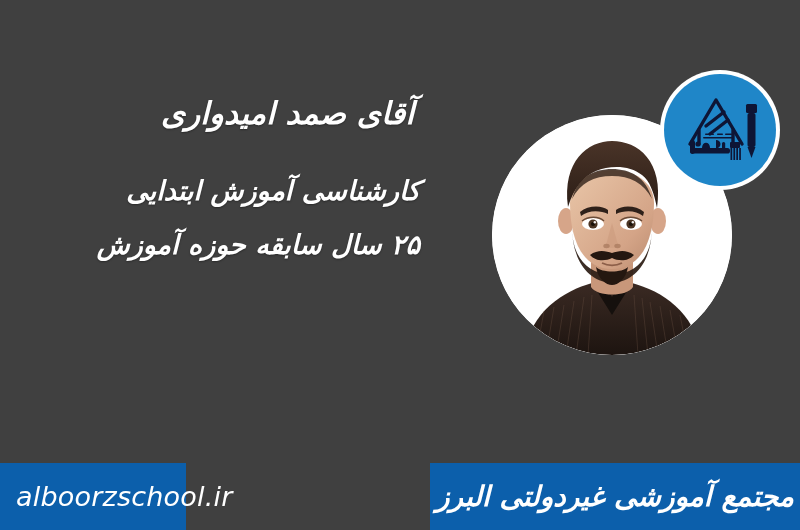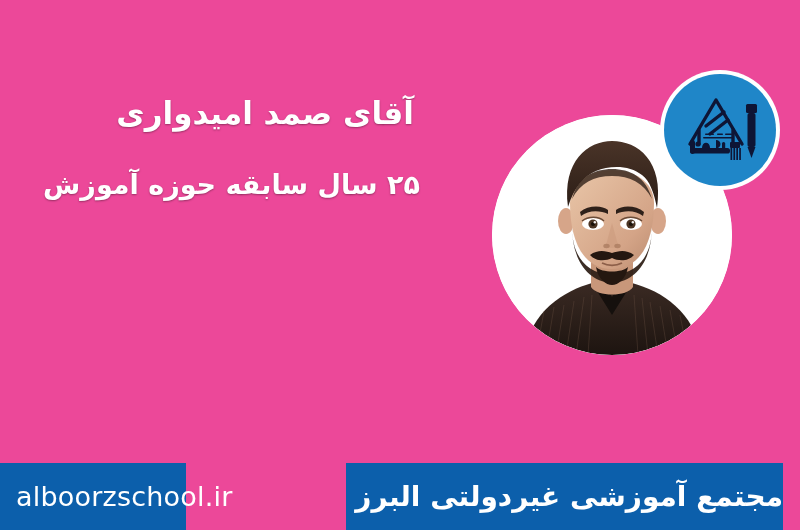--- a/index.html
+++ b/index.html
@@ -6,22 +6,23 @@
   html, body {
     margin: 0;
     padding: 0;
     background: #000;
   }
   #stage {
     position: relative;
     width: 800px;
     height: 530px;
     overflow: hidden;
-    background: #ec4899;
+    background: #404040;
     font-family: "DejaVu Sans", "Liberation Sans", sans-serif;
+    font-style: italic;
     -webkit-font-smoothing: antialiased;
   }
 
   
   .text-block {
     position: absolute;
     left: 40px;
     top: 96px;
     width: 380px;
     direction: rtl;
@@ -31,21 +32,21 @@
   .tline {
     color: #ffffff;
     font-weight: 700;
     letter-spacing: 0px;
     white-space: nowrap;
     text-shadow: 0 1px 2px rgba(0,0,0,0.35);
   }
   .tline.l1 { font-size: 31px; line-height: 34px; margin: 0 0 0 0; padding-right: 6px;}
   .tline.l2 { font-size: 31px; line-height: 34px; margin-top: 46px; padding-right: 6px;}
   .tline.l3 { font-size: 27px; line-height: 30px; margin-top: 46px; padding-right: 0px;}
-  .tline.l4 { font-size: 27px; line-height: 30px; margin-top: 40px; padding-right: 0px;}
+  .tline.l4 { font-size: 27px; line-height: 30px; margin-top: 24px; padding-right: 0px;}
 
   
   .portrait-wrap {
     position: absolute;
     left: 492px;
     top: 115px;
     width: 240px;
     height: 240px;
     border-radius: 50%;
     background: #ffffff;
@@ -93,23 +94,23 @@
     z-index: 8;
   }
   .bar-left {
     left: 0;
     width: 186px;
     justify-content: flex-start;
     padding-left: 16px;
     box-sizing: border-box;
   }
   .bar-right {
-    right: 17px;
-    width: 437px;
-    justify-content: flex-start;
+    right: 0;
+    width: 370px;
+    justify-content: center;
     direction: rtl;
   }
   .site-url {
     color: #ffffff;
     font-size: 27px;
     font-weight: 400;
     letter-spacing: 0.2px;
     font-family: "DejaVu Sans", "Liberation Sans", sans-serif;
   }
   .school-name {
@@ -120,20 +121,21 @@
     font-family: "DejaVu Sans", "Liberation Sans", sans-serif;
   }
 </style>
 </head>
 <body>
 
 <div id="stage">
 
   <div class="text-block">
     <div class="tline l1">آقای صمد امیدواری</div>
+    <div class="tline l3">کارشناسی آموزش ابتدایی</div>
     <div class="tline l4">۲۵ سال سابقه حوزه آموزش</div>
   </div>
 
   <div class="portrait-wrap">
     <svg class="portrait-svg" viewBox="0 0 240 240" aria-hidden="true">
       <defs>
         <clipPath id="circleClip">
             <circle cx="120" cy="120" r="120"></circle>
           </clipPath>
         <linearGradient id="skin" x1="0" y1="0" x2="0" y2="1">

